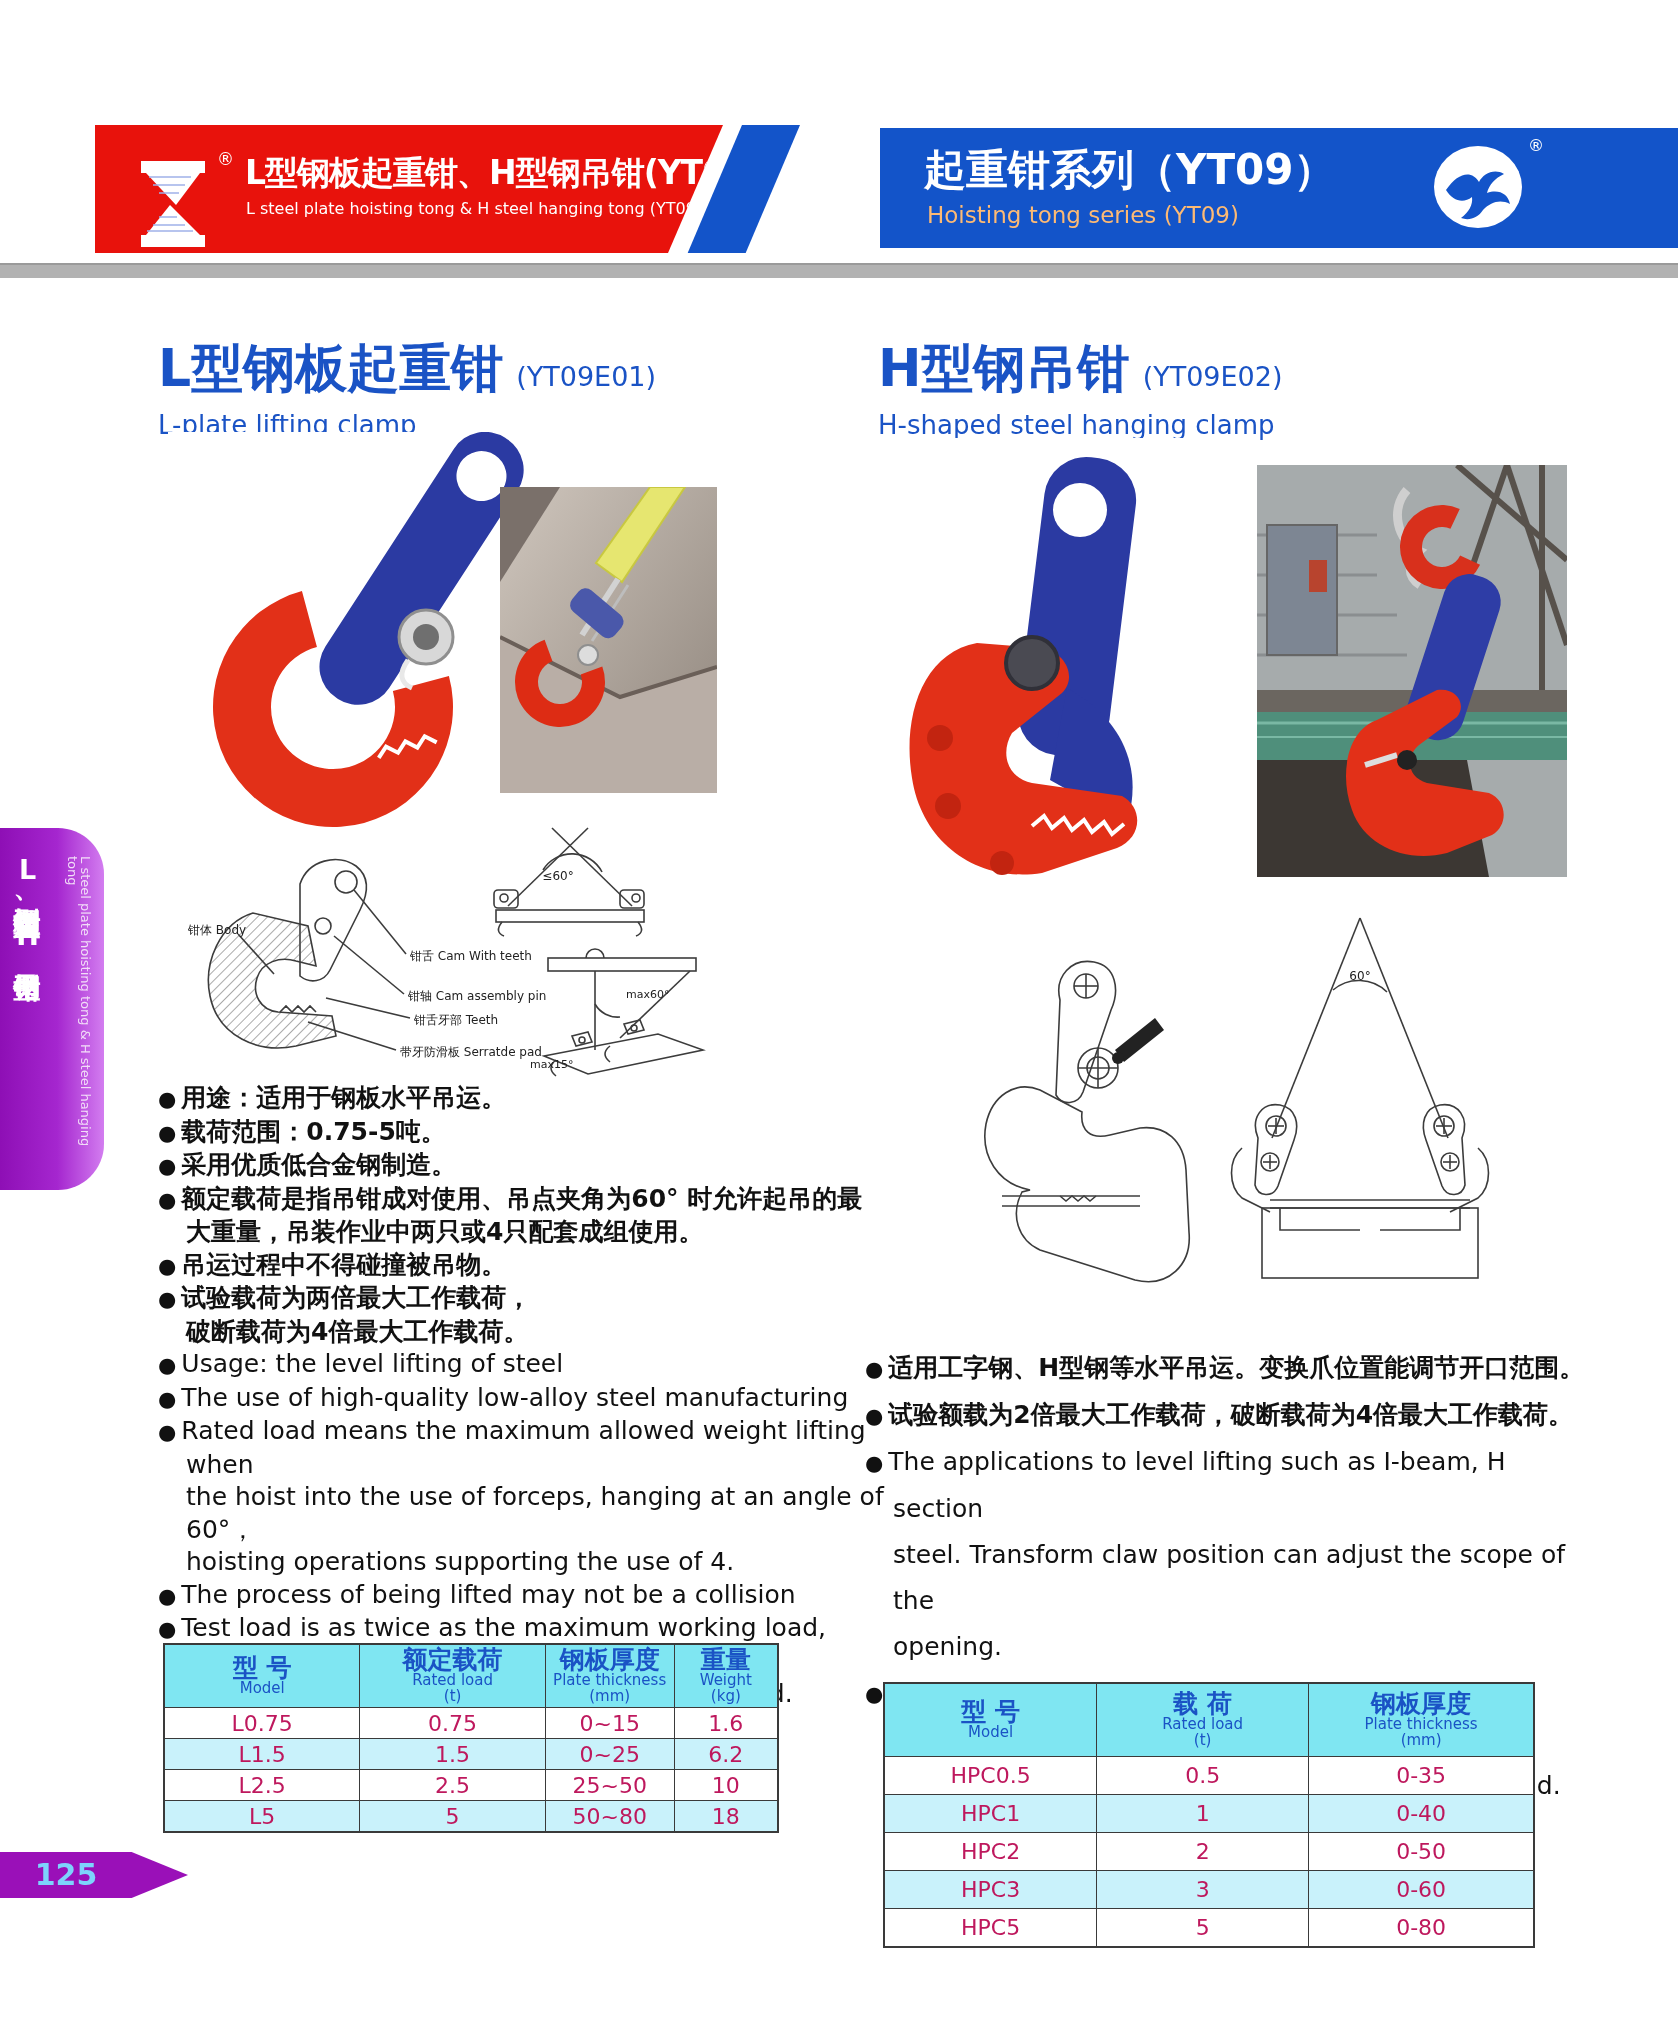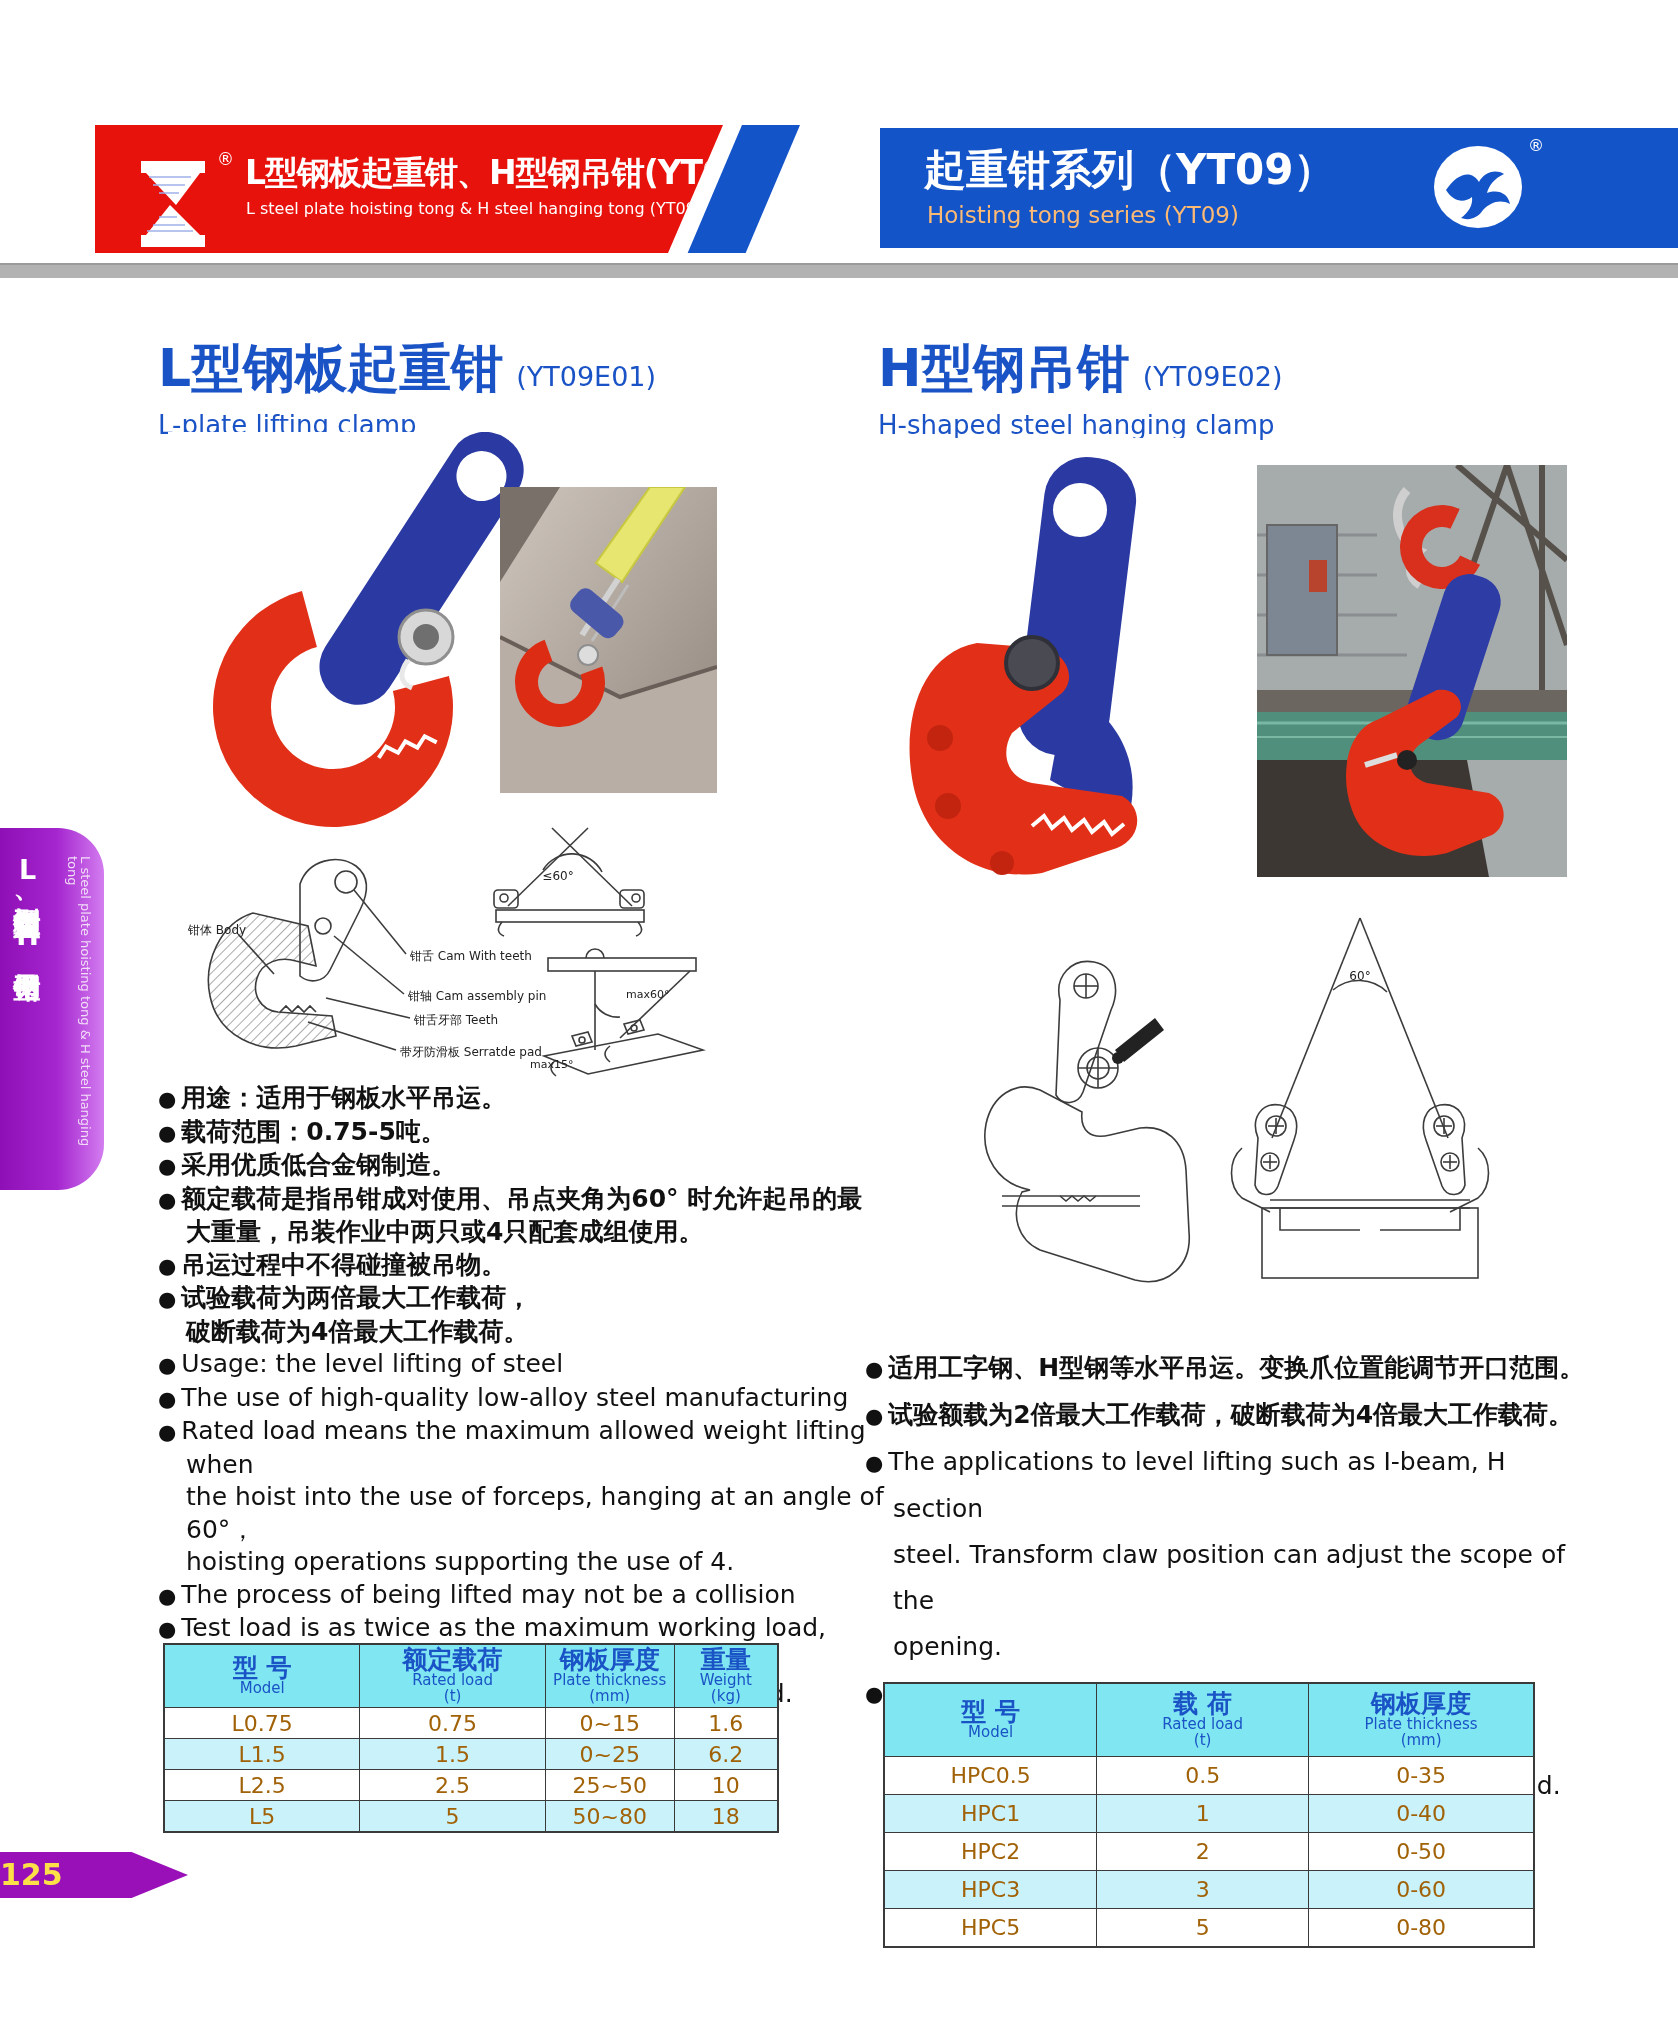--- a/index.html
+++ b/index.html
@@ -28,21 +28,21 @@
   
   .sidebar{left:0;top:828px;width:104px;height:362px;
            background:linear-gradient(90deg,#8e0fb5 0%,#a526cf 55%,#d37df0 100%);
            border-radius:0 46px 46px 0;}
   .sidebar-zh{left:14px;top:26px;writing-mode:vertical-rl;text-orientation:upright;
               color:#fff;font-size:27px;font-weight:bold;line-height:1.0;letter-spacing:1px;}
   .sidebar-en{left:66px;top:28px;writing-mode:vertical-rl;color:#f2dcf8;font-size:13px;
               height:322px;line-height:1.0;}
   .page-arrow{left:0;top:1852px;width:188px;height:46px;background:#9a10b8;
               clip-path:polygon(0 0,70% 0,100% 50%,70% 100%,0 100%);}
-  .page-num{width:132px;text-align:left;line-height:46px;color:#fde047;font-size:30px;font-weight:bold;}
+  .page-num{width:132px;text-align:center;line-height:46px;color:#7dd3fc;font-size:30px;font-weight:bold;}
 
   
   .sec-title{color:#1a53c5;white-space:nowrap;}
   .sec-title .zh{font-size:52px;font-weight:bold;}
   .sec-title .code{font-size:27px;margin-left:8px;}
   .sec-sub{color:#1a53c5;font-size:26px;margin-top:6px;}
   .lt{left:158px;top:334px;}
   .rt{left:878px;top:334px;}
 
   
@@ -71,21 +71,21 @@
   
   .dtable{border:2px solid #3a3a3a;display:grid;background:#3a3a3a;grid-gap:1px;}
   .ltable{left:163px;top:1643px;width:612px;grid-template-columns:1.9fr 1.8fr 1.25fr 1fr;}
   .rtable{left:883px;top:1682px;width:648px;grid-template-columns:1fr 1fr 1.06fr;}
   .th{background:#7fe6f2;display:flex;flex-direction:column;align-items:center;justify-content:center;
       color:#1a53c5;}
   .ltable .th{height:62px;} .rtable .th{height:72px;}
   .th-zh{font-size:25px;font-weight:bold;line-height:24px;}
   .th-en{font-size:15px;line-height:16px;}
   .th-unit{font-size:15px;line-height:16px;}
-  .td{display:flex;align-items:center;justify-content:center;color:#a16207;font-size:22px;background:#fff;}
+  .td{display:flex;align-items:center;justify-content:center;color:#be185d;font-size:22px;background:#fff;}
   .ltable .td{height:30px;} .rtable .td{height:37px;}
   .row-alt{background:#c9f2fb;}
 </style>
 </head>
 <body>
 
 <div class="page">
 
   <div class="abs banner-red">
     <svg class="abs logo-left" viewBox="0 0 80 86">

